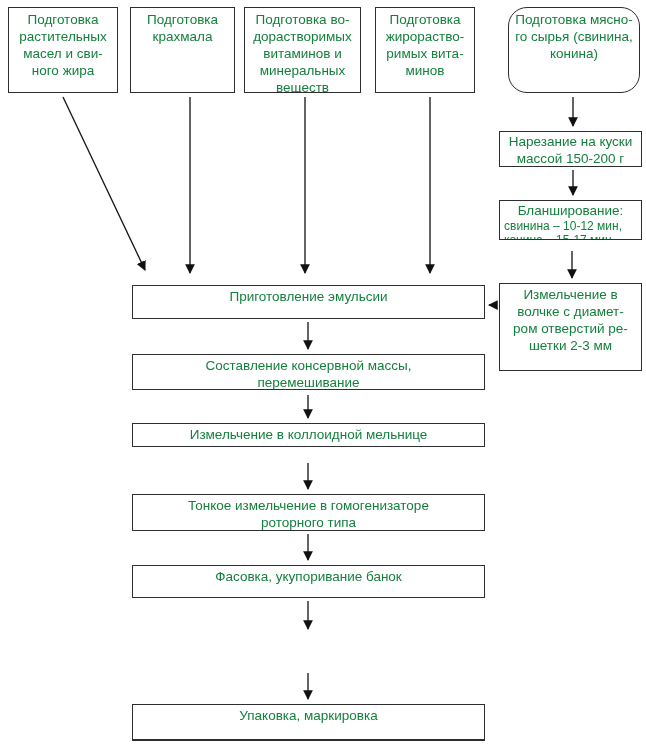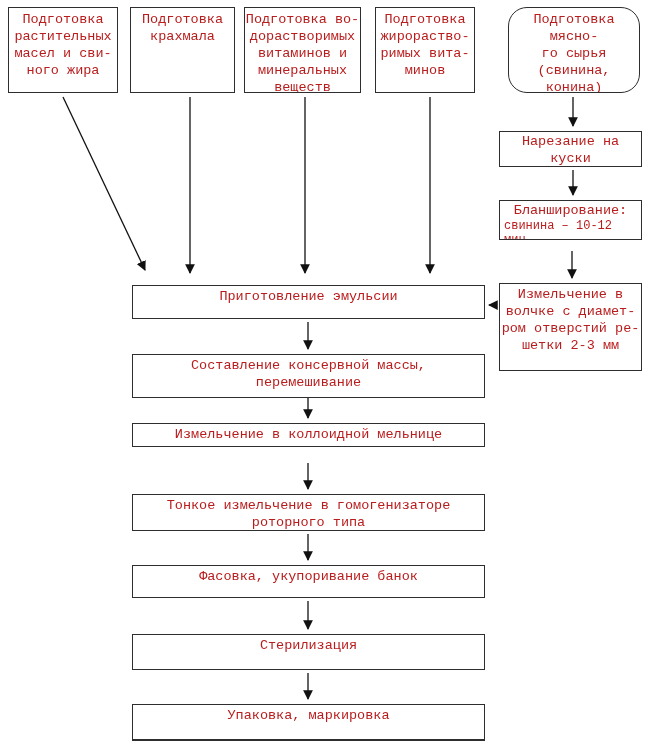--- a/index.html
+++ b/index.html
@@ -1,22 +1,22 @@
 <!DOCTYPE html>
 <html lang="ru"><head>
 <meta charset="utf-8">
 <style>
   html, body { margin: 0; padding: 0; background: #ffffff; }
   .canvas {
     position: relative;
     width: 646px;
     height: 748px;
     background: #ffffff;
-    font-family: Liberation Mono, monospace;
-    color: #b91c1c;
+    font-family: Liberation Sans, sans-serif;
+    color: #15803d;
     overflow: hidden;
   }
   .arrows {
     position: absolute;
     left: 0; top: 0;
     width: 646px; height: 748px;
     pointer-events: none;
   }
   .box {
     position: absolute;
@@ -40,21 +40,21 @@
   .rcol { left: 499px; width: 143px; }
   .cut   { top: 131px; height: 36px; }
   .cut .box-label { padding-top: 1px; }
   .blanch{ top: 200px; height: 40px; }
   .blanch-title { display:block; font-size: 13.5px; line-height: 16px; padding-top: 2px; }
   .blanch-line  { display:block; font-size: 12px; line-height: 14px; text-align: left; padding-left: 4px; }
   .grind { top: 283px; height: 88px; }
   
   .main { left: 132px; width: 353px; }
   .p-emulsion { top: 285px; height: 34px; }
-  .p-mixing   { top: 354px; height: 44px; }
+  .p-mixing   { top: 354px; height: 36px; }
   .p-colloid  { top: 423px; height: 24px; }
   .p-fine     { top: 494px; height: 37px; }
   .p-filling  { top: 565px; height: 33px; }
   .p-steril   { top: 634px; height: 36px; }
   .p-packing  { top: 704px; height: 37px; border-bottom-width: 2px; }
 </style>
 </head>
 <body>
 
 <div class="canvas">
@@ -136,20 +136,17 @@
   <div class="box main p-colloid">
     <span class="box-label">Измельчение в коллоидной мельнице</span>
   </div>
   <div class="box main p-filling">
     <span class="box-label">Фасовка, укупоривание банок</span>
   </div>
   <div class="box main p-fine">
     <span class="box-label">Тонкое измельчение в гомогенизаторе
 роторного типа</span>
   </div>
-  <div class="box main p-steril">
-    <span class="box-label">Стерилизация</span>
-  </div>
   <div class="box main p-packing">
     <span class="box-label">Упаковка, маркировка</span>
   </div>
 
 </div>
 
 </body></html>

